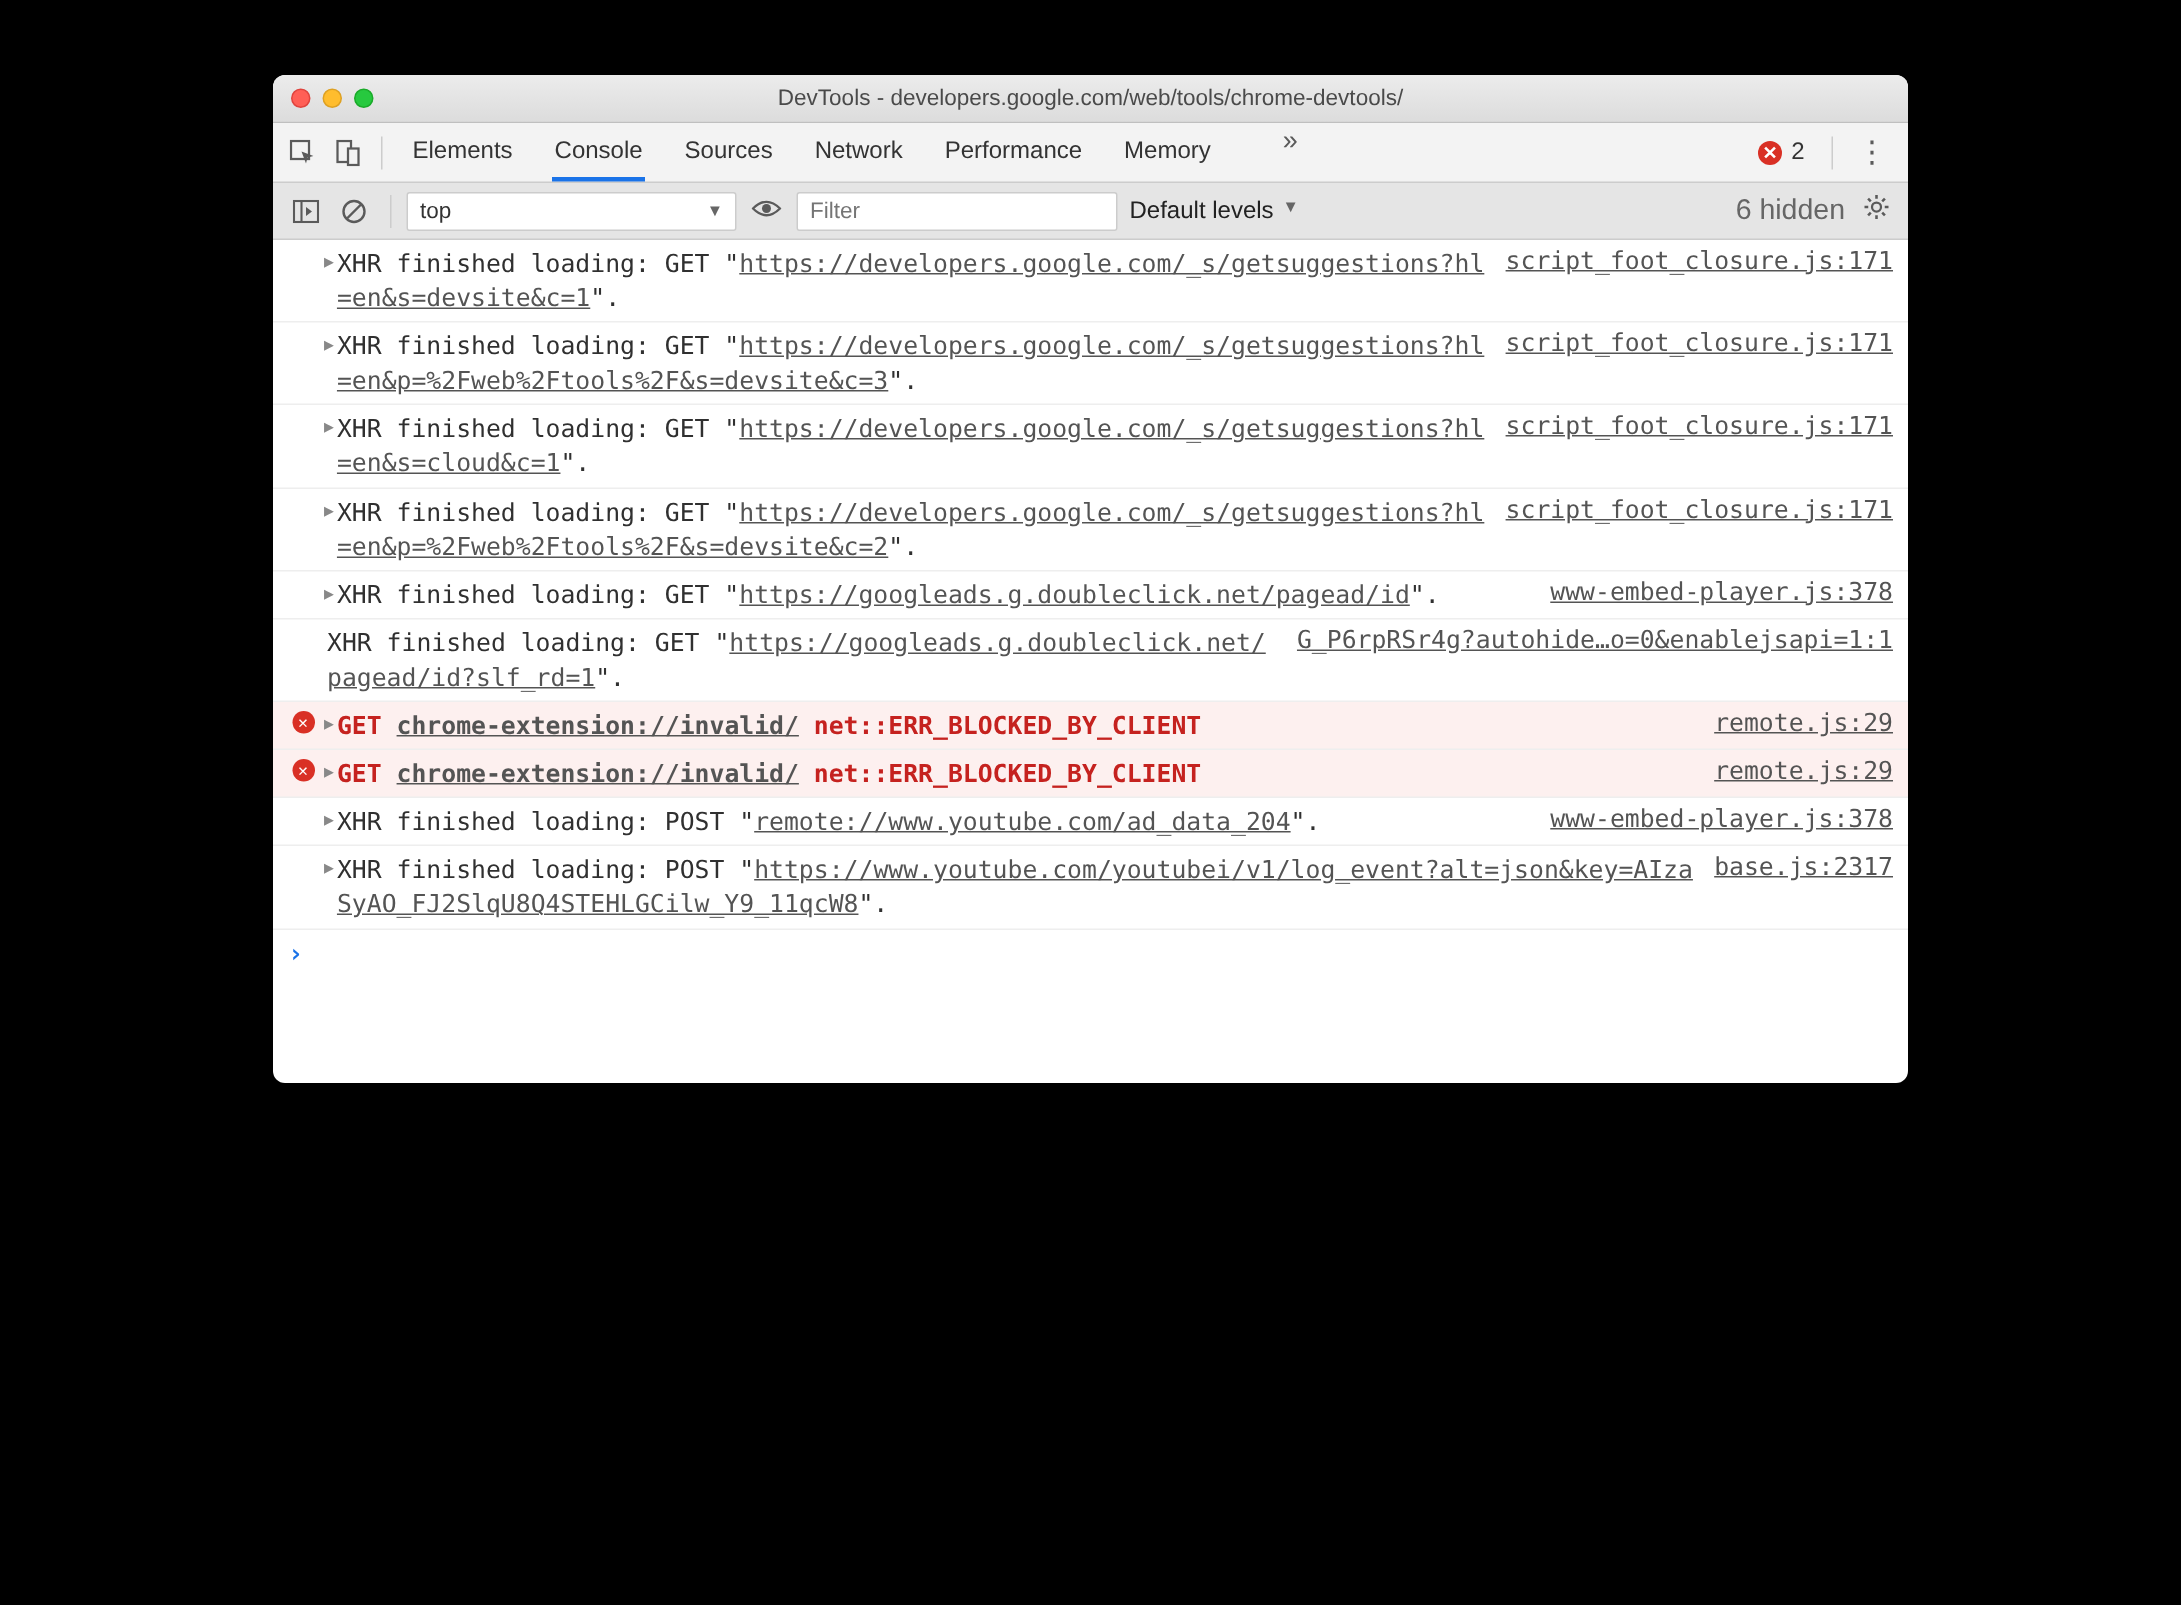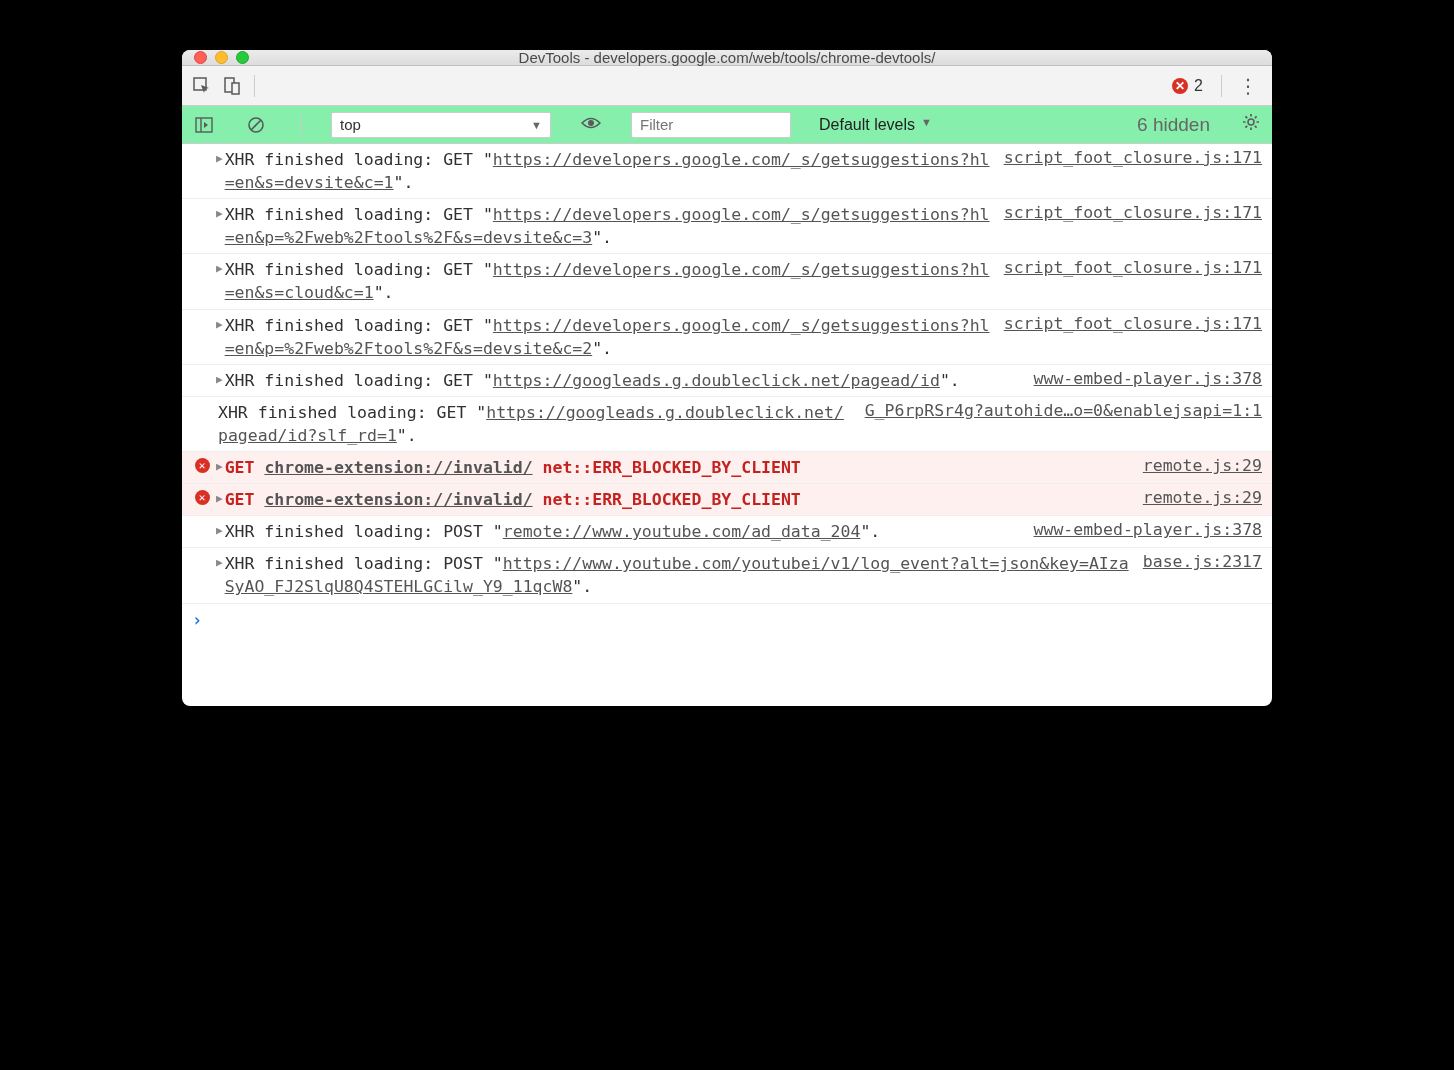--- a/index.html
+++ b/index.html
@@ -14,21 +14,21 @@
     padding-top: 50px;
   }
   .window {
     width: 1090px;
     background: #fff;
     border-radius: 8px;
     box-shadow: 0 20px 60px rgba(0,0,0,0.5);
     overflow: hidden;
   }
   .titlebar {
-    height: 16px;
+    height: 32px;
     background: linear-gradient(#ececec, #dcdcdc);
     border-bottom: 1px solid #bfbfbf;
     display: flex;
     align-items: center;
     padding: 0 12px;
     position: relative;
   }
   .traffic { display: flex; gap: 8px; }
   .tl { width: 13px; height: 13px; border-radius: 50%; }
   .tl.red { background:#ff5f56; border:1px solid #e0443e; }
@@ -64,34 +64,34 @@
     margin-right: 10px;
   }
   .err-dot {
     width:16px; height:16px; border-radius:50%; background:#d93025;
     color:#fff; display:flex; align-items:center; justify-content:center;
     font-size:12px; font-weight:bold;
   }
   .kebab { font-size:20px; color:#5a5a5a; padding:0 8px; }
   
   .consolebar {
-    height: 38px; display:flex; align-items:center; gap:24px;
-    border-bottom:1px solid #ccc; background:#86efac; padding:0 8px;
+    height: 38px; display:flex; align-items:center; gap:4px;
+    border-bottom:1px solid #ccc; background:#e5e5e5; padding:0 8px;
     font-size:15px; color:#333;
   }
   .sel {
     display:flex; align-items:center; justify-content:space-between;
     border:1px solid #ccc; background:#fff; height:26px;
     padding:0 8px; border-radius:2px; min-width:220px; font-size:15px;
   }
   .sel .caret { color:#666; font-size:11px; }
   .eye { color:#666; font-size:18px; padding:0 6px; }
   .filter-input {
     border:1px solid #ccc; height:26px; background:#fff;
-    padding:0 8px; font-size:15px; width:160px; color:#999; border-radius:2px;
+    padding:0 8px; font-size:15px; width:214px; color:#999; border-radius:2px;
   }
   .levels {
     display:flex; align-items:flex-start; gap:6px; font-size:16px; color:#222;
     margin-left:4px;
   }
   .hidden-count { color:#666; font-size:19px; margin-right:4px; }
   .gear { color:#5a5a5a; font-size:17px; padding:0 4px; }
   
   .logs { background:#fff; font-family: Menlo, Consolas, monospace; font-size:16.5px; }
   .row {
@@ -138,20 +138,29 @@
           <path d="M8 8 L16 11 L12 12 L11 16 Z" fill="#5a5a5a"></path>
         </svg>
     </div>
     <div class="tb-icon">
       <svg width="18" height="18" viewBox="0 0 18 18">
           <rect x="2" y="1" width="9" height="14" fill="none" stroke="#5a5a5a" stroke-width="1.5"></rect>
           <rect x="9" y="6" width="7" height="11" fill="#f3f3f3" stroke="#5a5a5a" stroke-width="1.5"></rect>
         </svg>
     </div>
     <div class="tb-sep"></div>
+    <div class="tabs">
+      <div class="tab">Elements</div>
+      <div class="tab active">Console</div>
+      <div class="tab">Sources</div>
+      <div class="tab">Network</div>
+      <div class="tab">Performance</div>
+      <div class="tab">Memory</div>
+      <div class="more-tabs">»</div>
+    </div>
     <div class="spacer"></div>
     <div class="err-badge">
       <span class="err-dot">✕</span>
       <span>2</span>
     </div>
     <div class="tb-sep"></div>
     <div class="kebab">⋮</div>
   </div>
 
   <div class="consolebar">

